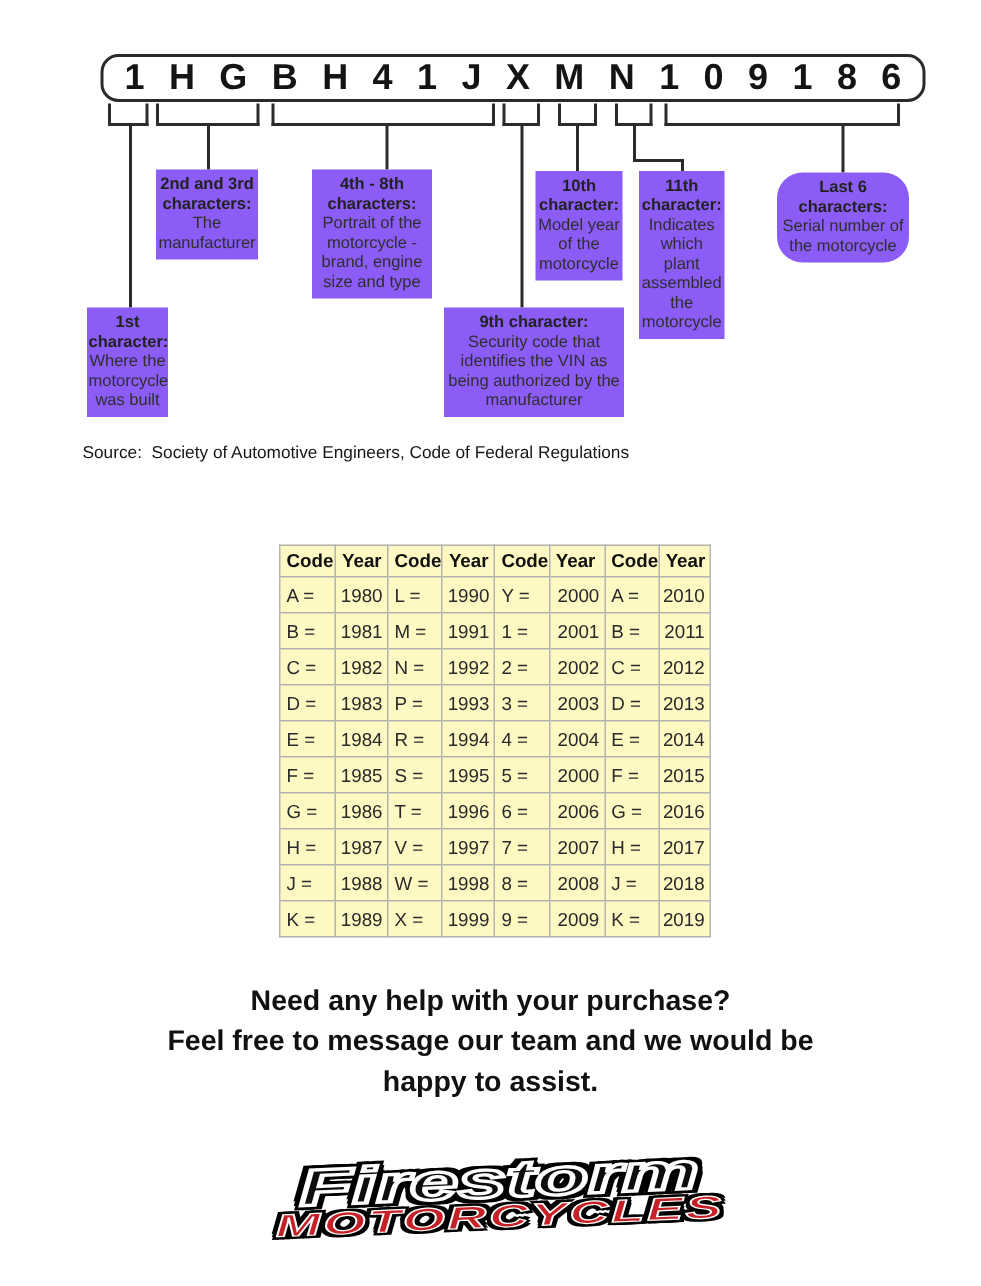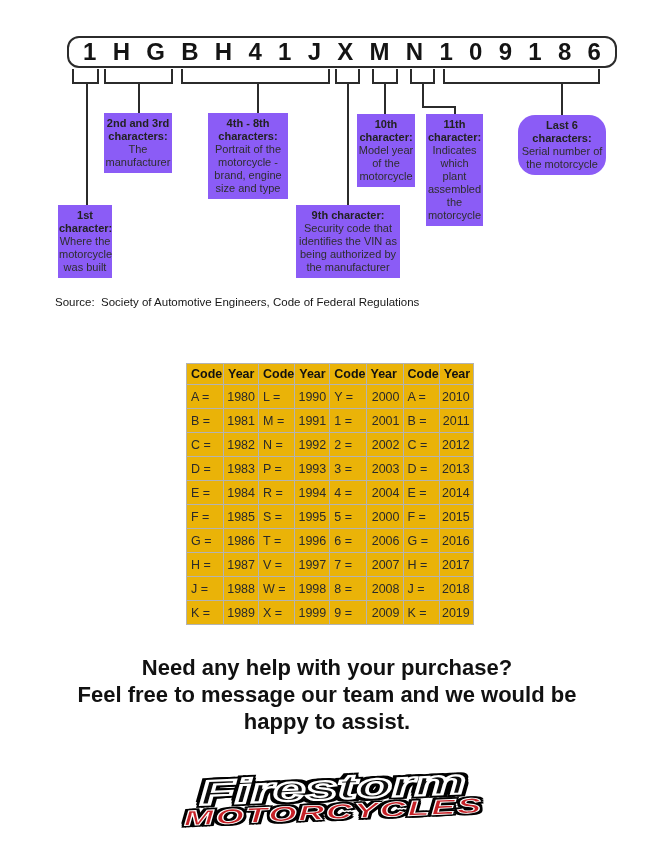--- a/index.html
+++ b/index.html
@@ -41,36 +41,36 @@
 
   .source-line {
     position:absolute; left:55px; top:296px;
     font-size:11.5px; color:#161616; white-space:pre;
   }
 
   
   table.year-table {
     position:absolute; left:186px; top:363px;
     border-collapse:collapse; table-layout:fixed;
-    font-size:12.5px; color:#2a2a2a; background:#eab308;
+    font-size:12.5px; color:#2a2a2a; background:#fef9c3;
   }
   table.year-table th, table.year-table td {
     border:1px solid #b3b3b3; font-weight:normal; overflow:hidden;
   }
   table.year-table th {
     font-weight:bold; color:#111; text-align:left; height:21px; padding:0 0 0 4px;
   }
   table.year-table td { height:24px; }
   td.code { text-align:left; padding-left:4px; }
   td.year { text-align:right; padding-right:3px; }
 
   
   .help-text {
     position:absolute; left:27px; top:654px; width:600px;
-    text-align:center; font-size:22px; font-weight:bold;
+    text-align:center; font-size:19px; font-weight:bold;
     line-height:27px; color:#111;
   }
 
   
   .logo {
     position:absolute; left:158px; top:770px; width:350px; height:70px;
     transform:rotate(-2.5deg);
     display:flex; flex-direction:column; align-items:center;
   }
   .logo-line { white-space:nowrap; font-style:italic; font-weight:900; }
@@ -143,21 +143,21 @@
   <div class="label-box" style="left:104px; top:113px; width:68px;">
     <div class="t">2nd and 3rd characters:</div>
     <div class="b">The manufacturer</div>
   </div>
 
   <div class="label-box" style="left:208px; top:113px; width:80px;">
     <div class="t">4th - 8th characters:</div>
     <div class="b">Portrait of the motorcycle - brand, engine size and type</div>
   </div>
 
-  <div class="label-box" style="left:296px; top:205px; width:104px;">
+  <div class="label-box" style="left:296px; top:205px; width:120px;">
     <div class="t">9th character:</div>
     <div class="b">Security code that identifies the VIN as being authorized by the manufacturer</div>
   </div>
 
   <div class="label-box" style="left:357px; top:114px; width:58px;">
     <div class="t">10th character:</div>
     <div class="b">Model year of the motorcycle</div>
   </div>
 
   <div class="label-box" style="left:426px; top:114px; width:57px;">

